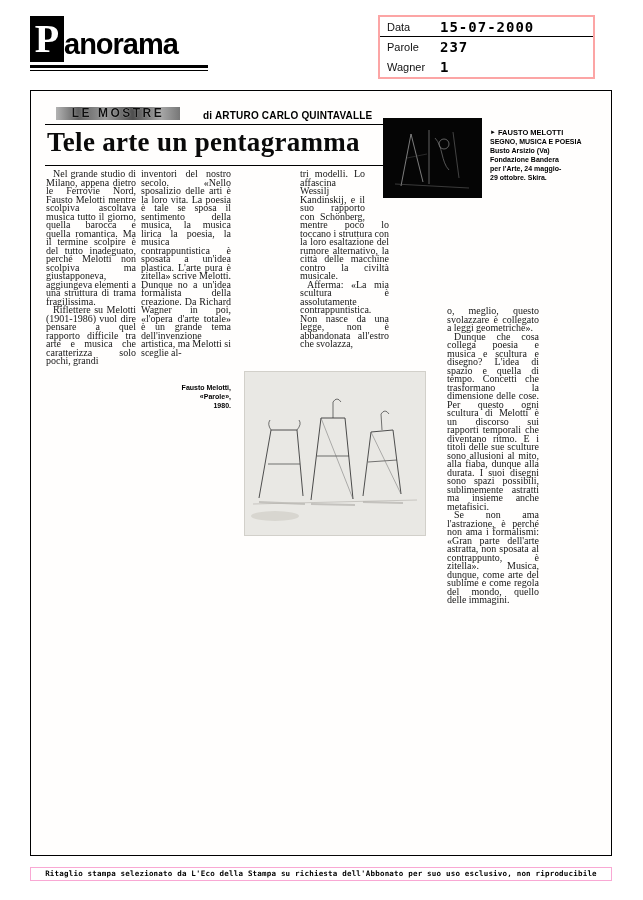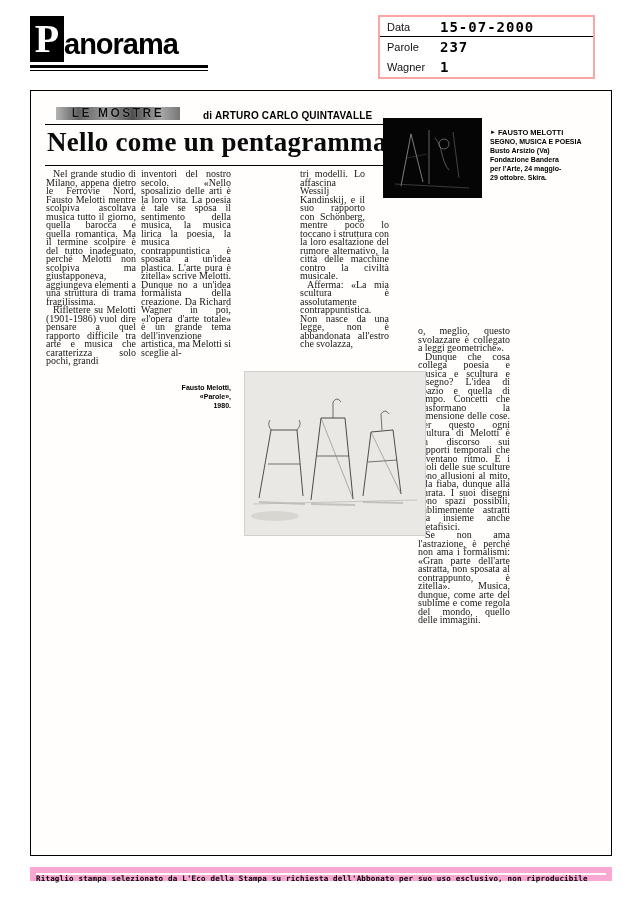--- a/index.html
+++ b/index.html
@@ -48,32 +48,32 @@
   .ib-title { font-size: 7.5px; }
   .arrow { font-size: 6px; margin-right: 2px; vertical-align: 1px; }
 
   .body-col { position: absolute; font-family: "Liberation Serif", serif; font-size: 10px;
               line-height: 8.5px; text-align: justify; color: #161616; word-spacing: -0.2px; }
   .body-col p { margin: 0; text-indent: 7px; }
   .body-col p.noindent { text-indent: 0; }
   .col1 { left: 15px;  top: 79px;  width: 90px; }
   .col2 { left: 110px; top: 79px;  width: 90px; }
   .col3 { left: 269px; top: 79px;  width: 89px; }
-  .col4 { left: 387px; top: 216px; width: 92px; margin-top: 20px; }
+  .col4 { left: 416px; top: 216px; width: 92px; }
   .intrusion { float: right; width: 24px; height: 44px; }
 
   .caption2 { position: absolute; left: 150px; top: 292px; width: 50px; text-align: right;
               font-weight: bold; font-size: 7px; line-height: 9px; color: #000; }
 
   .photo2 { position: absolute; left: 213px; top: 280px; width: 182px; height: 165px;
             background: #e9e8e4; border: 1px solid #d2d0ca; }
 
-  .footer { position: absolute; left: 30px; top: 867px; width: 582px; height: 14px; border: 6px solid #f9a8d4;
+  .footer { position: absolute; left: 30px; top: 867px; width: 582px; height: 14px; border: 1px solid #f9a8d4;
             font-family: "DejaVu Sans Mono", monospace; font-size: 7.5px; font-weight: bold;
-            line-height: 12px; letter-spacing: 0.2px; color: #000; background: #fff; }
+            line-height: 12px; text-align: center; letter-spacing: 0.2px; color: #000; background: #fff; }
 </style>
 </head>
 <body>
 
 <div class="page">
 
   <div class="masthead">
     <div class="logo-row">
       <span class="logo-p">P</span>
       <span class="logo-rest">anorama</span>
@@ -96,21 +96,21 @@
       <span class="meta-value">1</span>
     </div>
   </div>
 
   <div class="clip">
 
     <div class="strip">LE MOSTRE</div>
     <div class="byline">di ARTURO CARLO QUINTAVALLE</div>
 
     <div class="rule rule-top"></div>
-    <h1 class="title">Nello come un pentagramma</h1>
+    <h1 class="title">Tele arte un pentagramma</h1>
     <div class="rule rule-bottom"></div>
 
     <div class="photo1">
       <svg width="99" height="80" viewBox="0 0 99 80">
         <rect width="99" height="80" fill="#050505"></rect>
         <path d="M18 68 L28 16 L40 64" stroke="#9a9a9a" stroke-width="0.8" fill="none"></path>
         <path d="M46 12 L46 66" stroke="#8a8a8a" stroke-width="0.7"></path>
         <path d="M52 20 C60 28 58 44 66 52" stroke="#777" stroke-width="0.7" fill="none"></path>
         <path d="M12 66 L86 70" stroke="#5e5e5e" stroke-width="0.6"></path>
         <circle cx="61" cy="26" r="5" stroke="#888" stroke-width="0.7" fill="none"></circle>

